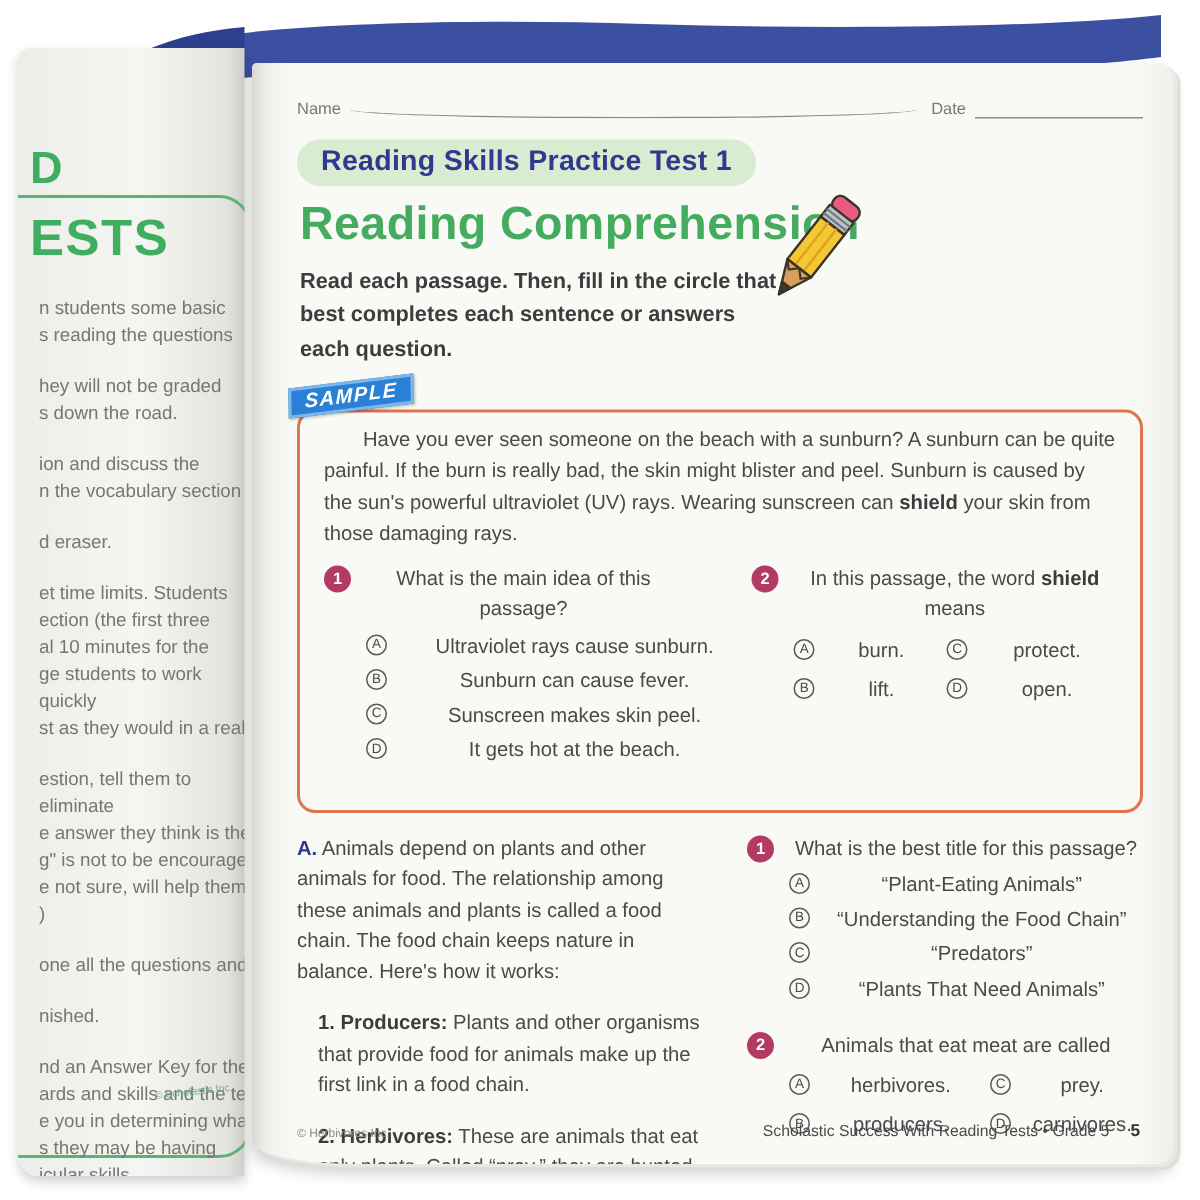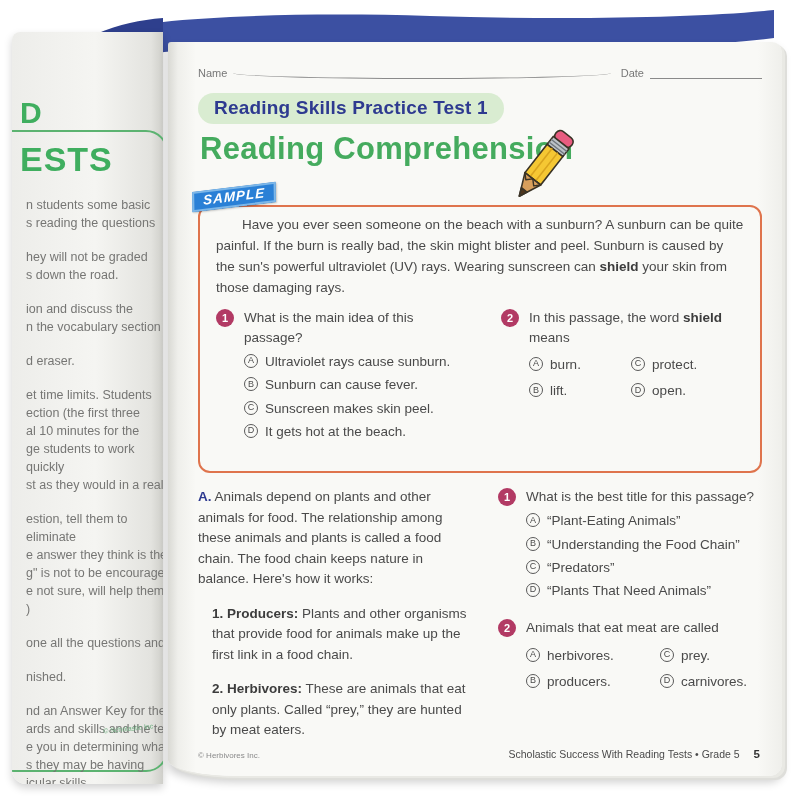--- a/index.html
+++ b/index.html
@@ -81,21 +81,21 @@
   .sample-qrow{display:flex;margin-top:9px;}
   .sample-qrow .c1{width:54%;}
   .sample-qrow .c2{width:46%;}
   
   .q{display:flex;margin-bottom:14px;}
   .qnum{
     flex:0 0 18px;width:18px;height:18px;border-radius:50%;background:#b23a64;
     color:#fff;font-size:11px;font-weight:bold;display:flex;align-items:center;
     justify-content:center;margin:1px 10px 0 0;
   }
-  .qbody{flex:1;font-size:13.5px;color:#4a4a4a;line-height:1.5;}
+  .qbody{flex:1;font-size:13.5px;color:#4a4a4a;line-height:1.5;text-align:center;}
   .qtext{margin-bottom:4px;}
   .opts{margin-top:2px;}
   .opt{display:flex;align-items:flex-start;margin:3px 0;}
   .letter{
     flex:0 0 14px;width:14px;height:14px;border:1.2px solid #5a5a5a;border-radius:50%;
     font-size:9px;color:#4a4a4a;display:flex;align-items:center;justify-content:center;
     margin:2px 7px 0 0;box-sizing:border-box;
   }
   .opt-text{flex:1;}
   .opts.two{display:grid;grid-template-columns:96px 1fr;column-gap:6px;}
@@ -167,20 +167,21 @@
     <span>Name</span>
     <span class="rule name"></span>
     <span>Date</span>
     <span class="rule date"></span>
   </div>
 
   <div>
     <span class="test-badge">Reading Skills Practice Test 1</span>
   </div>
   <div class="page-title">Reading Comprehension</div>
+  <div class="instructions">Read each passage. Then, fill in the circle that best completes each sentence or answers each question.</div>
 
   <svg class="pencil" width="110" height="110" viewBox="0 0 110 110">
     <g transform="rotate(38 55 50)" stroke="#3a3326" stroke-width="1.6" stroke-linejoin="round">
       <rect x="44" y="6" width="20" height="11" rx="5" fill="#e85c80"></rect>
       <rect x="44" y="16" width="20" height="10" fill="#bcc2c8"></rect>
       <line x1="44" y1="19.5" x2="64" y2="19.5" stroke="#6e757c" stroke-width="1.4"></line>
       <line x1="44" y1="23" x2="64" y2="23" stroke="#6e757c" stroke-width="1.4"></line>
       <rect x="44" y="26" width="20" height="36" fill="#f5c733"></rect>
       <line x1="50.5" y1="26" x2="50.5" y2="62" stroke="#d9a41e" stroke-width="1.6"></line>
       <line x1="57.5" y1="26" x2="57.5" y2="62" stroke="#d9a41e" stroke-width="1.6"></line>

